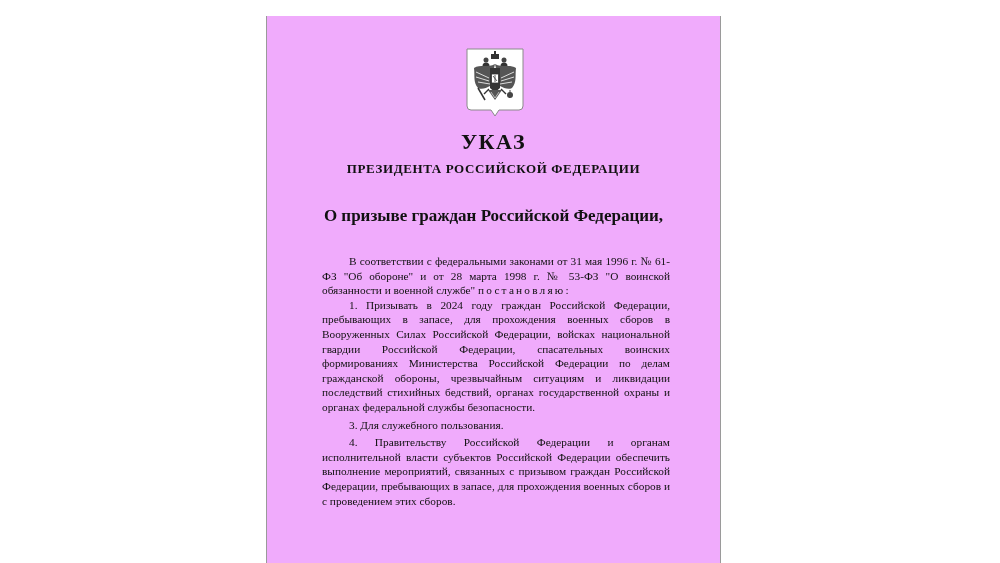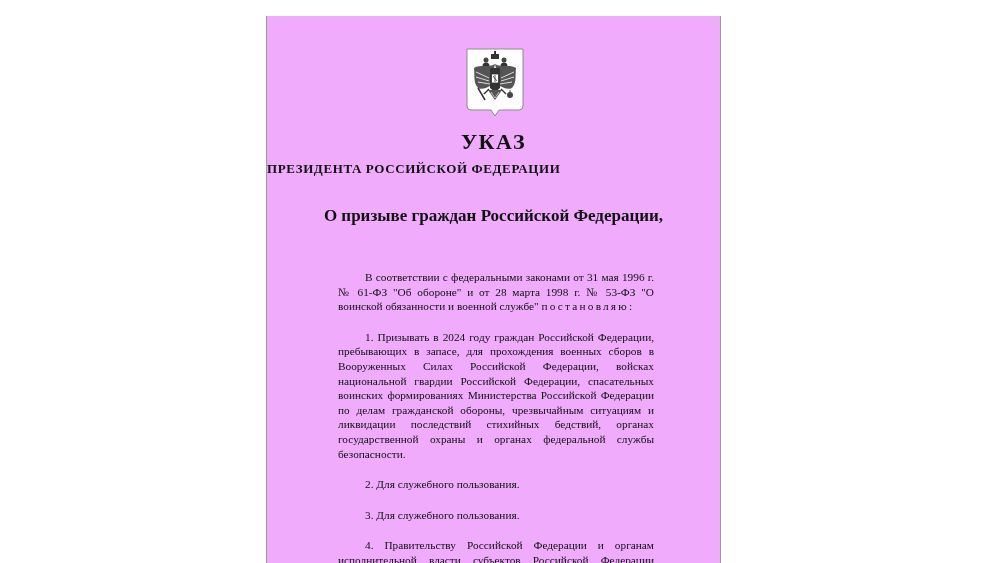--- a/index.html
+++ b/index.html
@@ -43,20 +43,21 @@
       font-weight: bold;
       font-size: 22px;
       letter-spacing: 1.5px;
       line-height: 26px;
     }
     .subtitle {
       position: absolute;
       left: 0;
       width: 100%;
       top: 145px;
+      text-align: center;
       font-weight: bold;
       font-size: 13px;
       letter-spacing: 0.6px;
       line-height: 16px;
     }
     .heading {
       position: absolute;
       left: 0;
       width: 100%;
       top: 193px;
@@ -69,21 +70,21 @@
     .body {
       position: absolute;
       left: 55px;
       width: 348px;
       top: 238px;
       font-size: 11.3px;
       line-height: 14.6px;
       text-align: justify;
     }
     .body p {
-      margin: 16px;
+      margin: 0;
       text-indent: 27px;
       text-align: justify;
     }
     .body p.gap { margin-top: 3px; }
     .spaced { letter-spacing: 2.2px; }
   </style>
 </head>
 <body>
 
 <div class="page">
@@ -127,20 +128,19 @@
 
   <div class="heading">
     <div>О призыве граждан Российской Федерации,</div>
   </div>
 
   <div class="body">
     <p><span>В соответствии с федеральными законами от 31 мая 1996 г. № 61-ФЗ "Об обороне" и от 28 марта 1998 г. № 53-ФЗ "О воинской обязанности и военной службе" </span><span class="spaced">постановляю:</span></p>
 
     <p><span>1.</span> <span>Призывать в 2024 году граждан Российской Федерации, пребывающих в запасе, для прохождения военных сборов в Вооруженных Силах Российской Федерации, войсках национальной гвардии Российской Федерации, спасательных воинских формированиях Министерства Российской Федерации по делам гражданской обороны, чрезвычайным ситуациям и ликвидации последствий стихийных бедствий, органах государственной охраны и органах федеральной службы безопасности.</span></p>
 
-    <p class="gap"><span>2.</span> <span>Для служебного пользования.</span></p>
 
     <p class="gap"><span>3.</span> <span>Для служебного пользования.</span></p>
 
     <p class="gap"><span>4.</span> <span>Правительству Российской Федерации и органам исполнительной власти субъектов Российской Федерации обеспечить выполнение мероприятий, связанных с призывом граждан Российской Федерации, пребывающих в запасе, для прохождения военных сборов и с проведением этих сборов.</span></p>
   </div>
 
 </div>
 
 </body></html>

